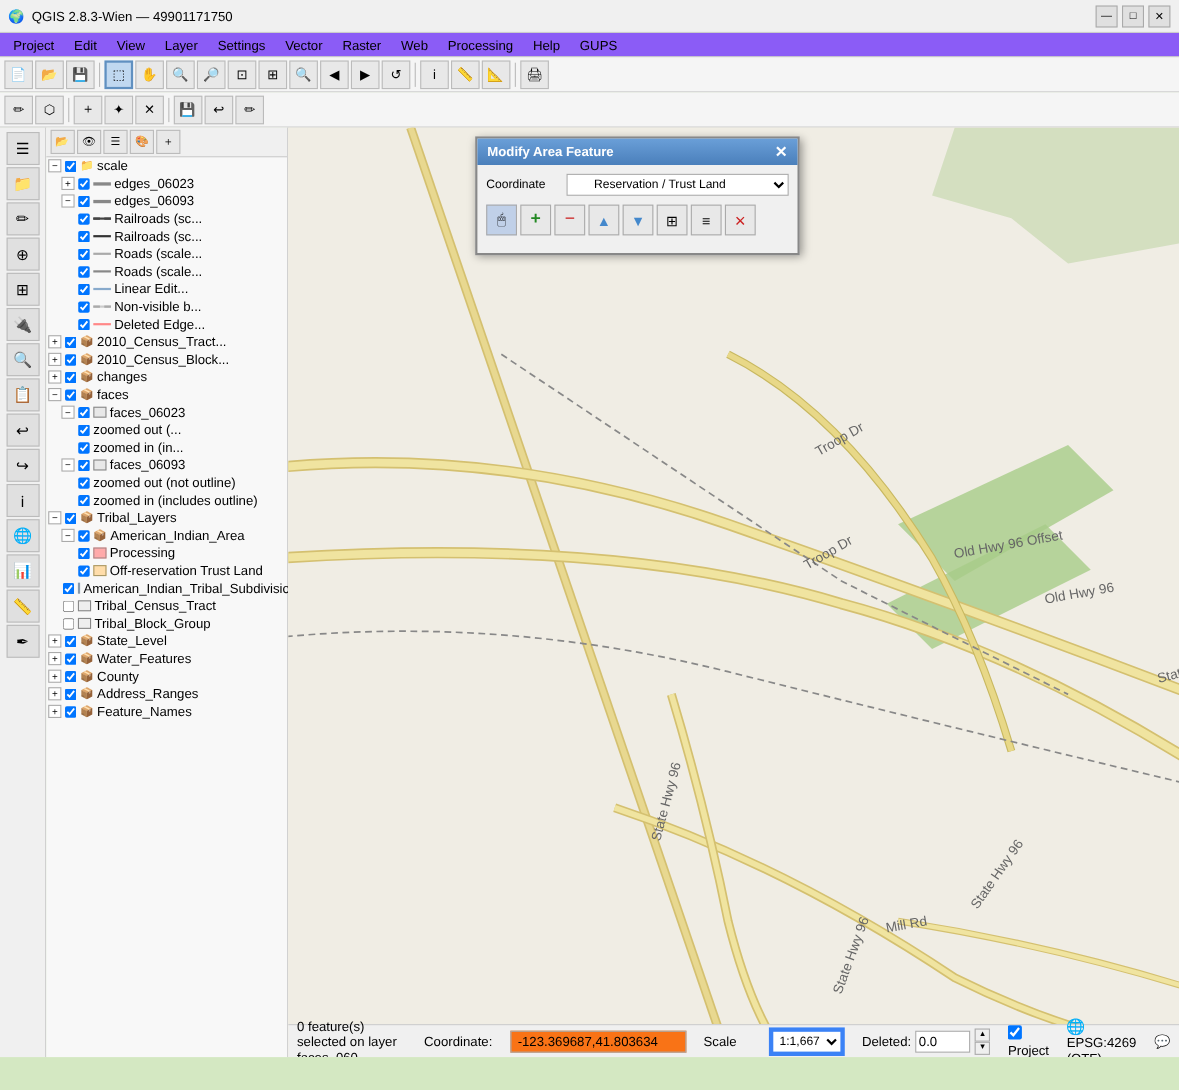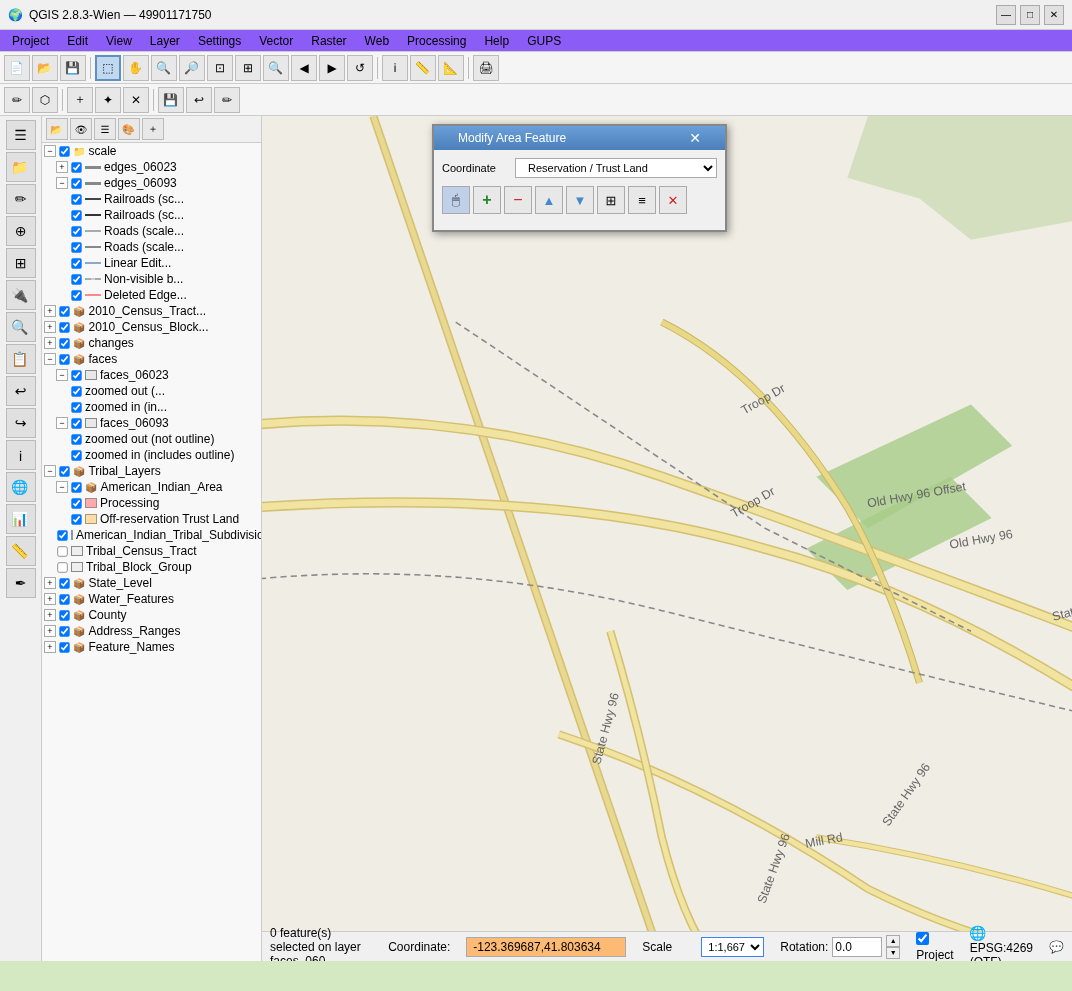--- a/index.html
+++ b/index.html
@@ -157,43 +157,43 @@
       left: 170px;
       width: 295px;
       background: #f0f0f0;
       border: 2px solid #888;
       box-shadow: 2px 2px 8px rgba(0,0,0,0.4);
       z-index: 100;
     }
     .dialog-title {
       background: linear-gradient(to bottom, #6a9fd8, #4a7fbb);
       color: white;
-      padding: 4px 24px;
+      padding: 4px 9px;
       display: flex;
       justify-content: space-between;
       align-items: center;
       font-size: 12px;
-      font-weight: normal;
+      font-weight: bold;
     }
     .dialog-close {
       cursor: pointer;
       font-size: 14px;
       color: white;
     }
     .dialog-body { padding: 8px; }
     .dialog-row {
       display: flex;
       align-items: center;
       margin-bottom: 8px;
       gap: 8px;
     }
     .dialog-label { font-size: 11px; width: 65px; }
     .dialog-select {
       flex: 1;
-      padding: 2px 8px;
+      padding: 2px 20px;
       font-size: 11px;
       border: 1px solid #aaa;
       background: white;
     }
     .dialog-toolbar {
       display: flex;
       gap: 3px;
       margin-bottom: 8px;
       flex-wrap: wrap;
     }
@@ -234,23 +234,23 @@
       right: 0;
       height: 30px;
       background: #f0f0f0;
       border-top: 1px solid #ccc;
       display: flex;
       align-items: center;
       padding: 0 8px;
       gap: 16px;
       font-size: 11px;
     }
-    .status-coord { border: 1px solid #aaa; padding: 2px 6px; background: #fdba74; width: 160px; }
+    .status-coord { border: 1px solid #aaa; padding: 2px 6px; background: #f97316; width: 160px; }
     .status-scale { display: flex; align-items: center; gap: 4px; }
-    .status-select { border: 1px solid #3b82f6; padding: 2px; background: white; font-size: 11px; margin-left: 25px; }
+    .status-select { border: 4px solid #3b82f6; padding: 2px; background: white; font-size: 11px; margin-left: 25px; }
     .status-rotation { display: flex; align-items: center; gap: 4px; }
     .status-rot-input { width: 50px; border: 1px solid #aaa; padding: 2px; background: white; }
     .render-cb { margin-right: 2px; }
   </style>
 </head>
 <body>
 
 <div class="title-bar">
   <div class="title-bar-left">
     <span>🌍</span>
@@ -600,21 +600,21 @@
 
     <div class="status-bar">
       <span>0 feature(s) selected on layer faces_060...</span>
       <span>Coordinate:</span>
       <input type="text" class="status-coord" value="-123.369687,41.803634" style="">
       <span class="status-scale">
         <span>Scale</span>
         <select class="status-select"><option>1:1,667</option></select>
       </span>
       <span class="status-rotation">
-        <span>Rotation:</span>
+        <span>Deleted:</span>
         <input type="text" class="status-rot-input" value="0.0" style="">
         <div style="display:flex;flex-direction:column;width:14px">
           <button style="height:12px;font-size:7px;padding:0;border:1px solid #aaa;cursor:pointer">▲</button>
           <button style="height:12px;font-size:7px;padding:0;border:1px solid #aaa;cursor:pointer">▼</button>
         </div>
       </span>
       <span>
         <input type="checkbox" class="render-cb" checked="" style="">
         <span>Project</span>
       </span>

